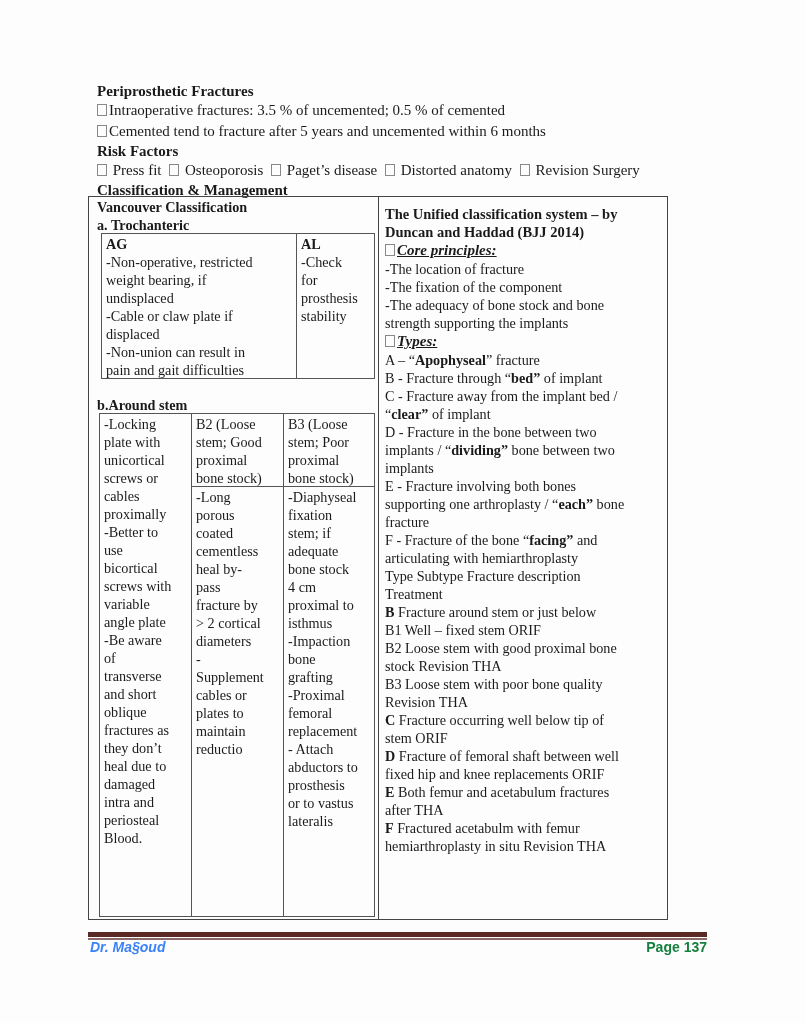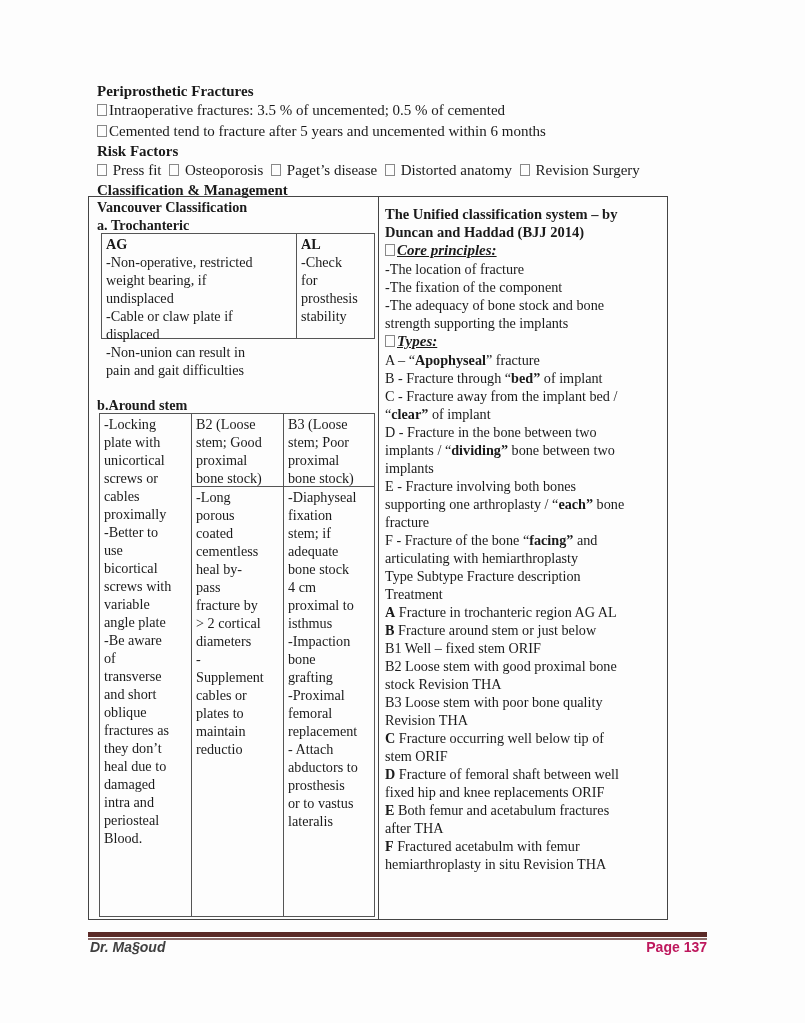--- a/index.html
+++ b/index.html
@@ -23,21 +23,21 @@
   }
   .col-left { position: absolute; left: 0; top: 0; width: 290px; height: 100%; border-right: 1.5px solid #444; box-sizing: border-box; }
   .col-right { position: absolute; left: 290px; top: 0; width: 287px; height: 100%; padding: 0 0 0 6px; box-sizing: border-box; }
 
   .t { font-size: 14.2px; line-height: 18px; }
   .b { font-weight: bold; }
 
   .lh { position: absolute; left: 8px; font-weight: bold; font-size: 14.2px; line-height: 18px; }
 
   .troch-table {
-    position: absolute; left: 12px; top: 36px; width: 274px; height: 106px;
+    position: absolute; left: 12px; top: 36px; width: 274px; height: 146px;
     border: 1px solid #555; box-sizing: border-box;
   }
   .troch-ag { position: absolute; left: 0; top: 0; width: 195px; height: 100%; border-right: 1px solid #555; box-sizing: border-box; padding: 1px 4px; }
   .troch-al { position: absolute; left: 195px; top: 0; right: 0; height: 100%; padding: 1px 4px; box-sizing: border-box; }
 
   .stem-table {
     position: absolute; left: 10px; top: 216px; width: 276px; height: 504px;
     border: 1px solid #555; box-sizing: border-box;
   }
   .stem-col { position: absolute; top: 0; height: 100%; box-sizing: border-box; }
@@ -45,22 +45,22 @@
   .stem-c2 { left: 92px; width: 92px; border-right: 1px solid #555; }
   .stem-c3 { left: 184px; right: 0; }
   .stem-head { height: 73px; border-bottom: 1px solid #555; padding: 1px 4px; box-sizing: border-box; }
   .stem-body { padding: 1px 4px; box-sizing: border-box; }
   .cell-line { display: block; white-space: nowrap; }
 
   .u { text-decoration: underline; font-weight: bold; font-size: 15px; font-style: italic; }
 
   .footer-rule1 { position: absolute; left: 88px; top: 932px; width: 619px; height: 5px; background: #5a2a27; }
   .footer-rule2 { position: absolute; left: 88px; top: 938px; width: 619px; height: 2px; background: #8a6a68; }
-  .footer-left { position: absolute; left: 90px; top: 939px; font-family: "Liberation Sans", "DejaVu Sans", sans-serif; font-style: italic; font-weight: bold; font-size: 14px; color: #404040; }
-  .footer-right { position: absolute; right: 98px; top: 939px; font-family: "Liberation Sans", "DejaVu Sans", sans-serif; font-weight: bold; font-size: 14px; color: #be185d; }
+  .footer-left { position: absolute; left: 90px; top: 939px; font-family: "Liberation Sans", "DejaVu Sans", sans-serif; font-style: italic; font-weight: bold; font-size: 14px; color: #3b82f6; }
+  .footer-right { position: absolute; right: 98px; top: 939px; font-family: "Liberation Sans", "DejaVu Sans", sans-serif; font-weight: bold; font-size: 14px; color: #15803d; }
 </style>
 </head>
 <body>
 
 <div class="page-shadow"></div>
 
 <div class="content">
   <p class="h">Periprosthetic Fractures</p>
   <p class="line"><span class="box"></span><span>Intraoperative fractures: 3.5 % of uncemented; 0.5 % of cemented</span></p>
   <p class="line"><span class="box"></span><span>Cemented tend to fracture after 5 years and uncemented within 6 months</span></p>
@@ -213,21 +213,20 @@
         <span class="cell-line"><span>D - Fracture in the bone between two</span></span>
         <span class="cell-line"><span>implants / “</span><span style="font-weight: bold;">dividing”</span><span> bone between two</span></span>
         <span class="cell-line"><span>implants</span></span>
         <span class="cell-line"><span>E - Fracture involving both bones</span></span>
         <span class="cell-line"><span>supporting one arthroplasty / “</span><span style="font-weight: bold;">each”</span><span> bone</span></span>
         <span class="cell-line"><span>fracture</span></span>
         <span class="cell-line"><span>F - Fracture of the bone “</span><span style="font-weight: bold;">facing”</span><span> and</span></span>
         <span class="cell-line"><span>articulating with hemiarthroplasty</span></span>
         <span class="cell-line"><span>Type Subtype Fracture description</span></span>
         <span class="cell-line"><span>Treatment</span></span>
-        <span class="cell-line"><span style="font-weight: bold;">A</span><span> Fracture in trochanteric region AG  AL</span></span>
         <span class="cell-line"><span style="font-weight: bold;">B</span><span> Fracture around stem or just below</span></span>
         <span class="cell-line"><span>B1 Well – fixed stem ORIF</span></span>
         <span class="cell-line"><span>B2 Loose stem with good proximal bone</span></span>
         <span class="cell-line"><span>stock   Revision THA</span></span>
         <span class="cell-line"><span>B3 Loose stem with poor bone quality</span></span>
         <span class="cell-line"><span>Revision  THA</span></span>
         <span class="cell-line"><span style="font-weight: bold;">C</span><span> Fracture occurring well below tip of</span></span>
         <span class="cell-line"><span>stem ORIF</span></span>
         <span class="cell-line"><span style="font-weight: bold;">D</span><span> Fracture of femoral shaft between well</span></span>
         <span class="cell-line"><span>fixed hip and knee replacements ORIF</span></span>

